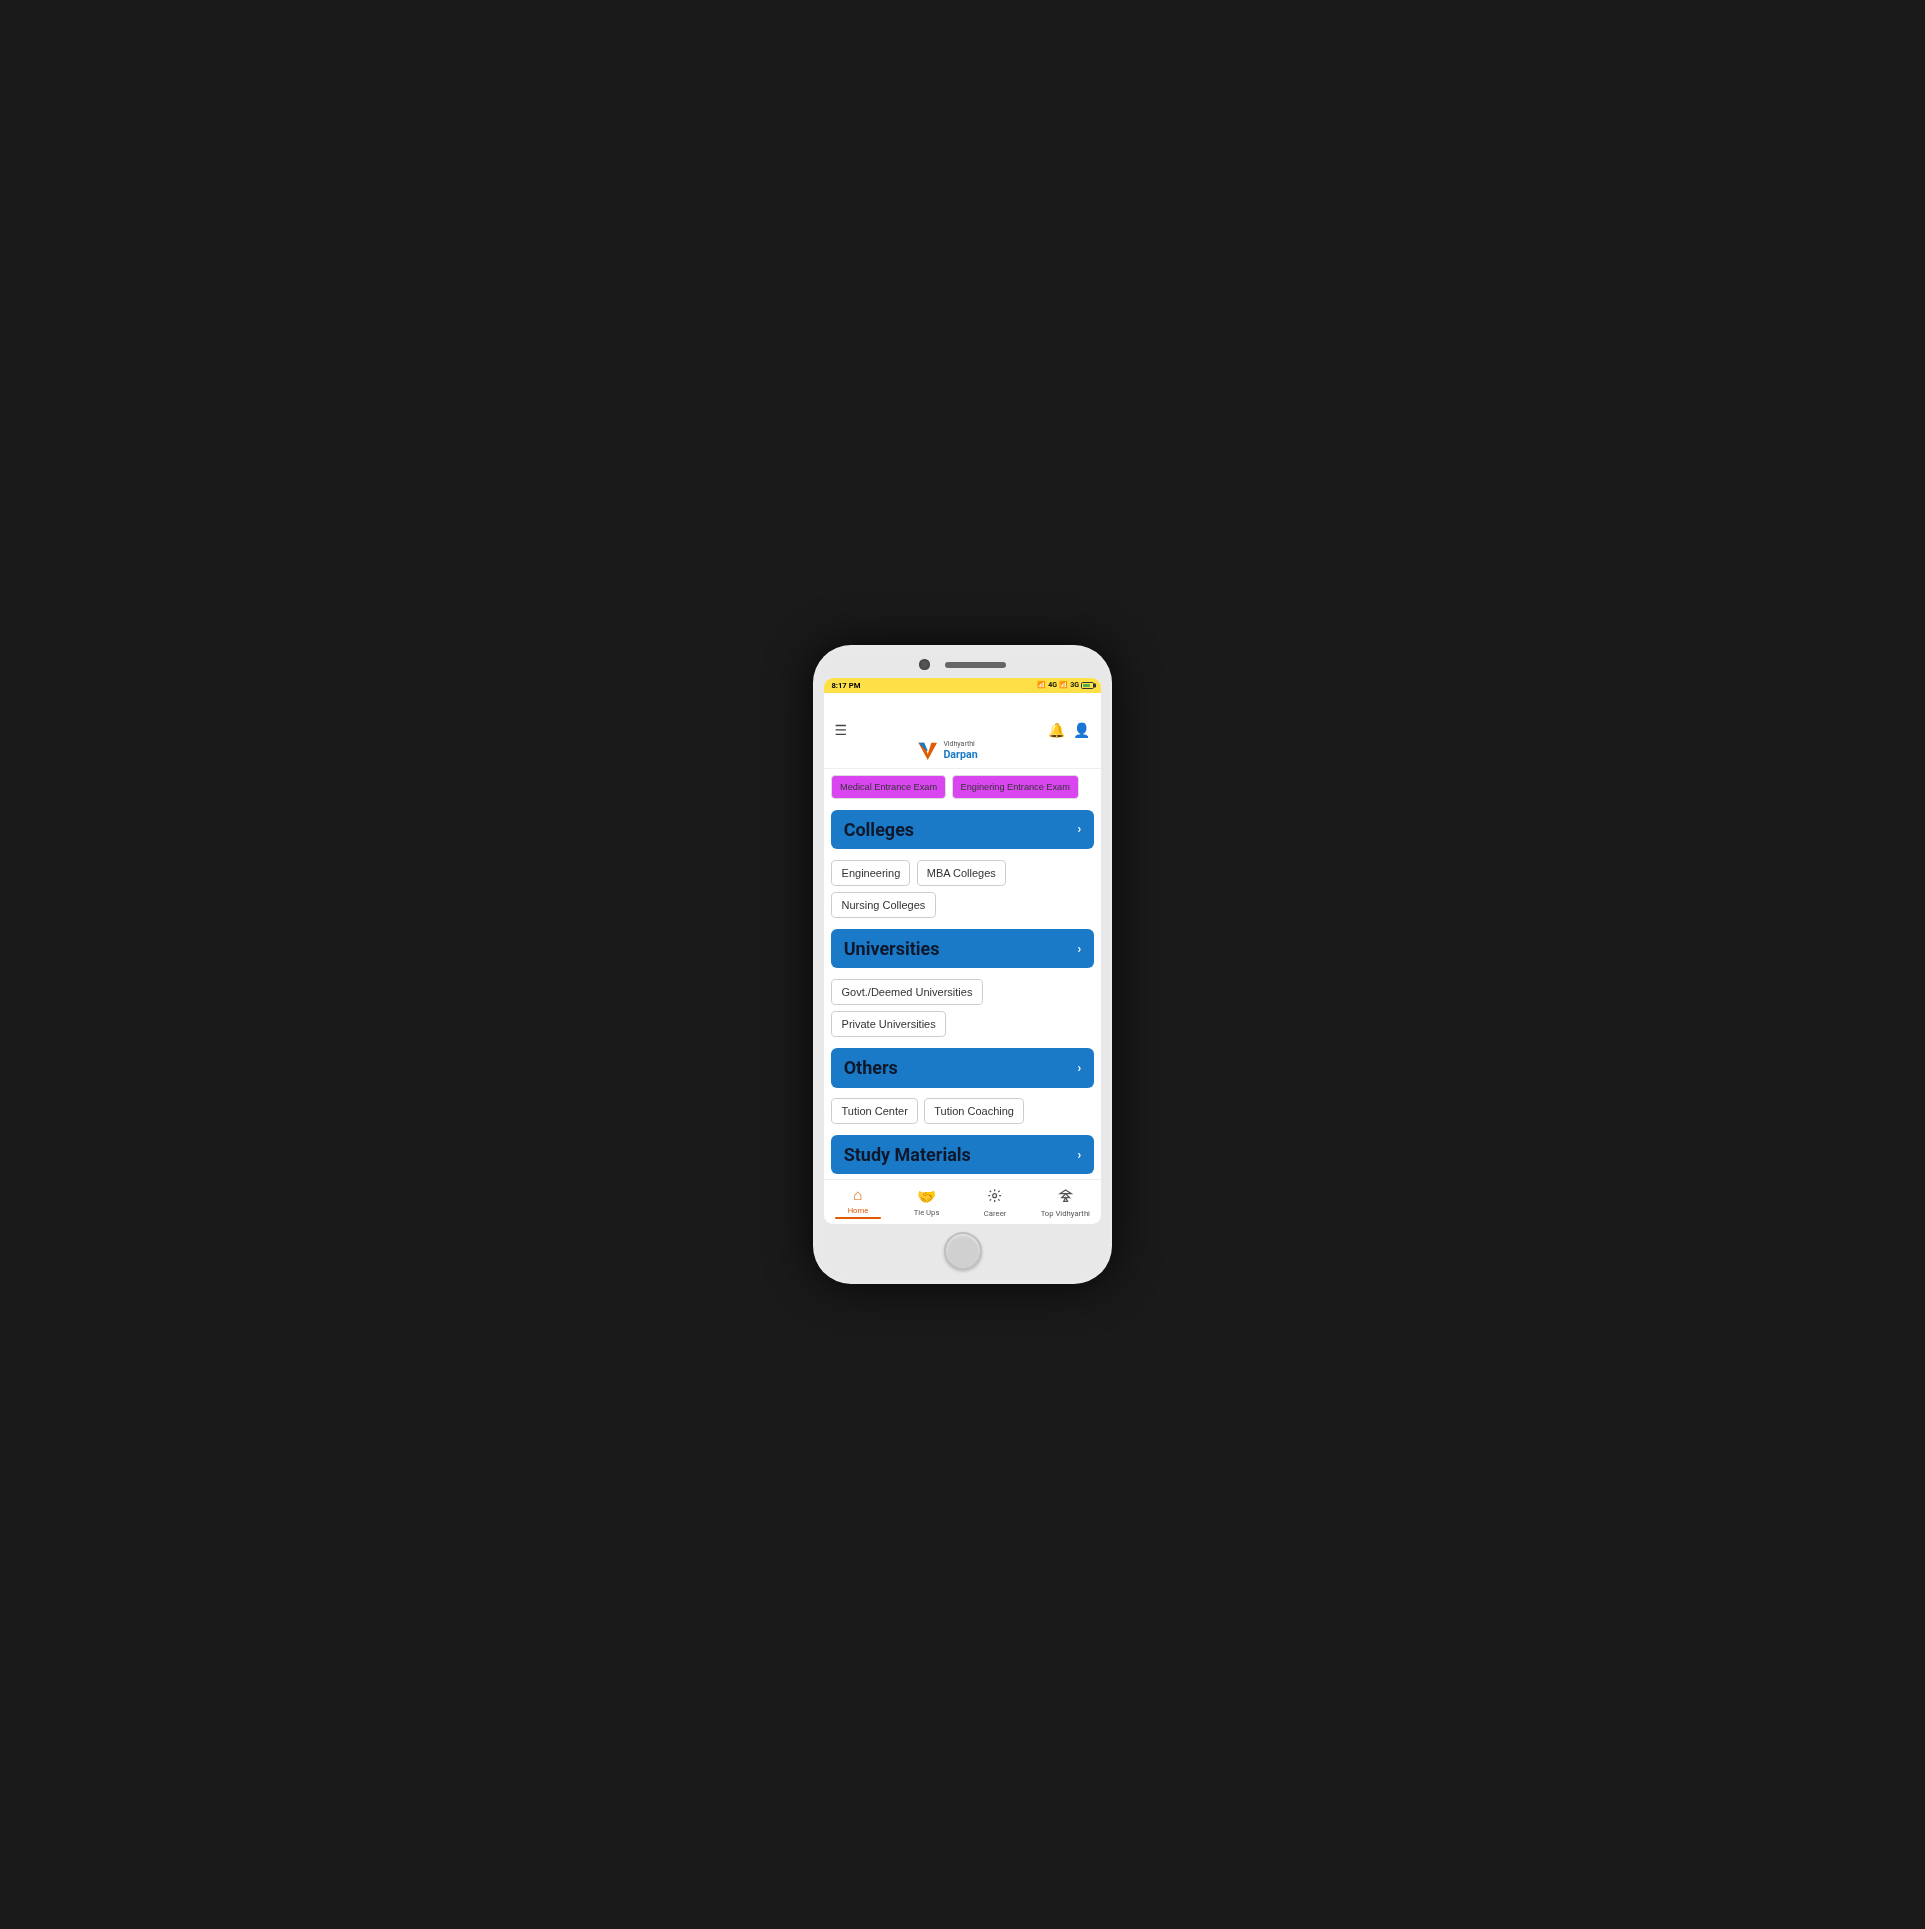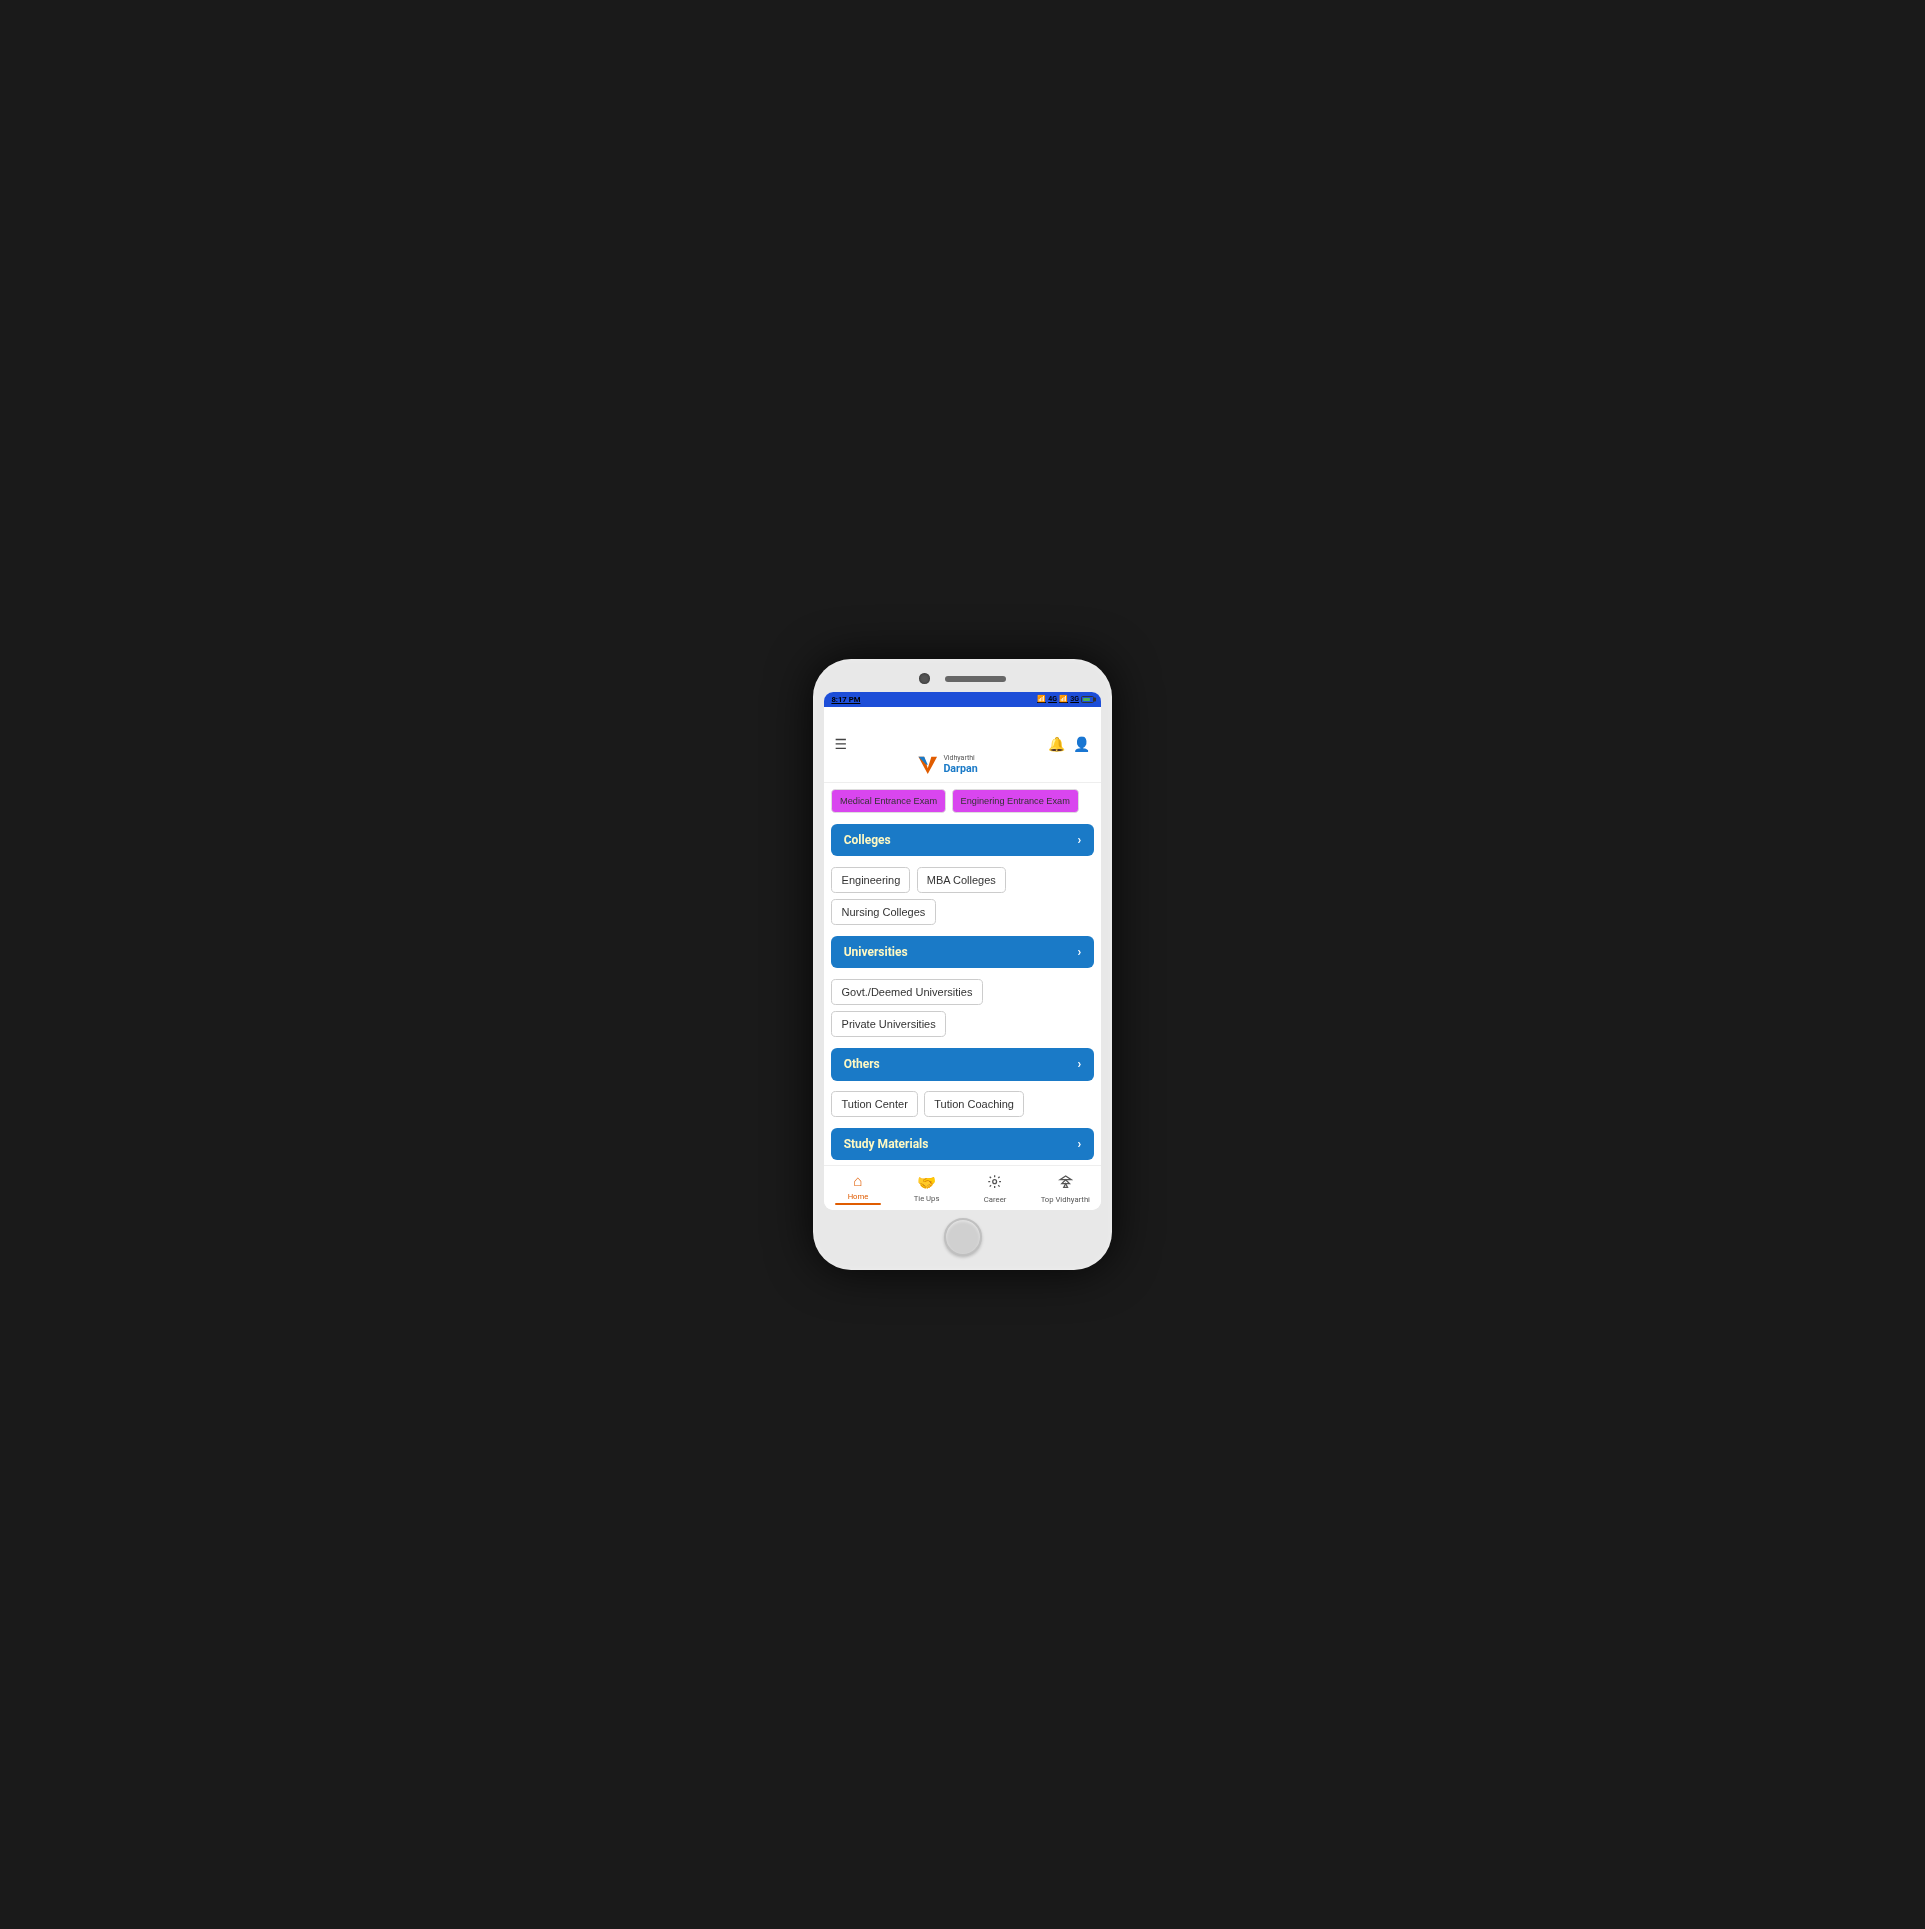--- a/index.html
+++ b/index.html
@@ -47,28 +47,27 @@
     }
 
     .phone-screen {
       background: #fff;
       border-radius: 9.2px;
       overflow: hidden;
       width: 100%;
     }
 
     .status-bar {
-      background: #1d4ed8;
+      background: #fde047;
       display: flex;
       justify-content: space-between;
       align-items: center;
       padding: 3.1px 7.7px;
       font-size: 7.7px;
       font-weight: 600;
-      text-decoration: underline;
     }
 
     .status-left {
       font-size: 7.7px;
       font-weight: 700;
     }
 
     .status-right {
       display: flex;
       align-items: center;
@@ -155,23 +154,23 @@
       border-radius: 6.1px;
       display: flex;
       justify-content: space-between;
       align-items: center;
       padding: 9.2px 12.3px;
       margin: 4.6px 7.7px;
       cursor: pointer;
     }
 
     .section-header-title {
-      font-size: 12px;
+      font-size: 18px;
       font-weight: 700;
-      color: #fef9c3;
+      color: #0f172a;
     }
 
     .section-chevron {
       color: #fff;
       font-size: 12.3px;
       font-weight: 700;
     }
 
     .chips-row {
       display: flex;

